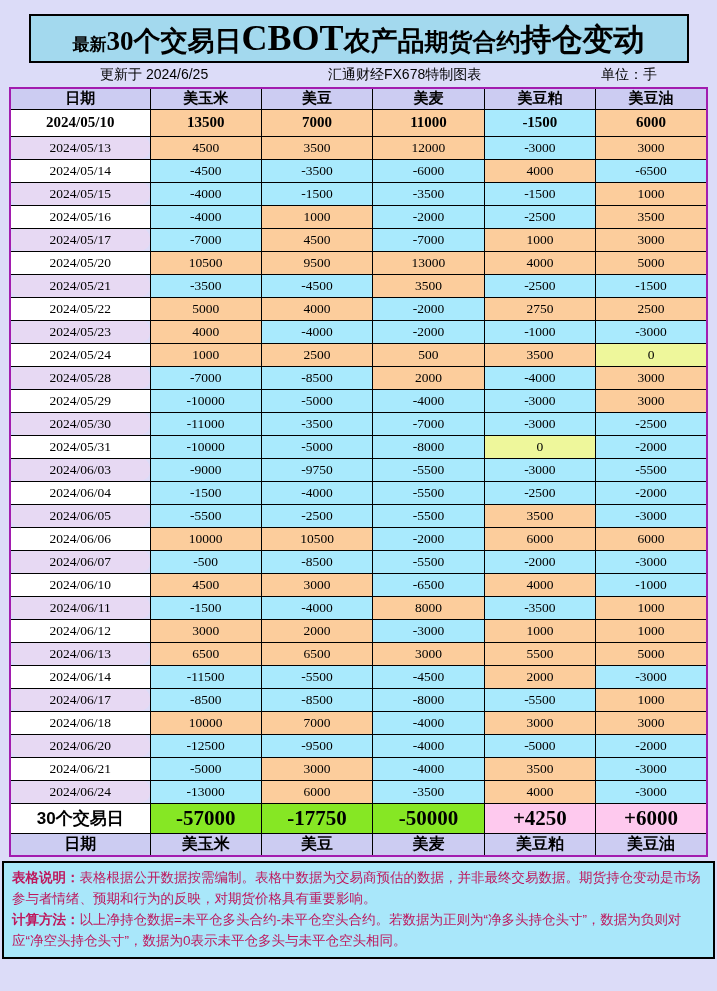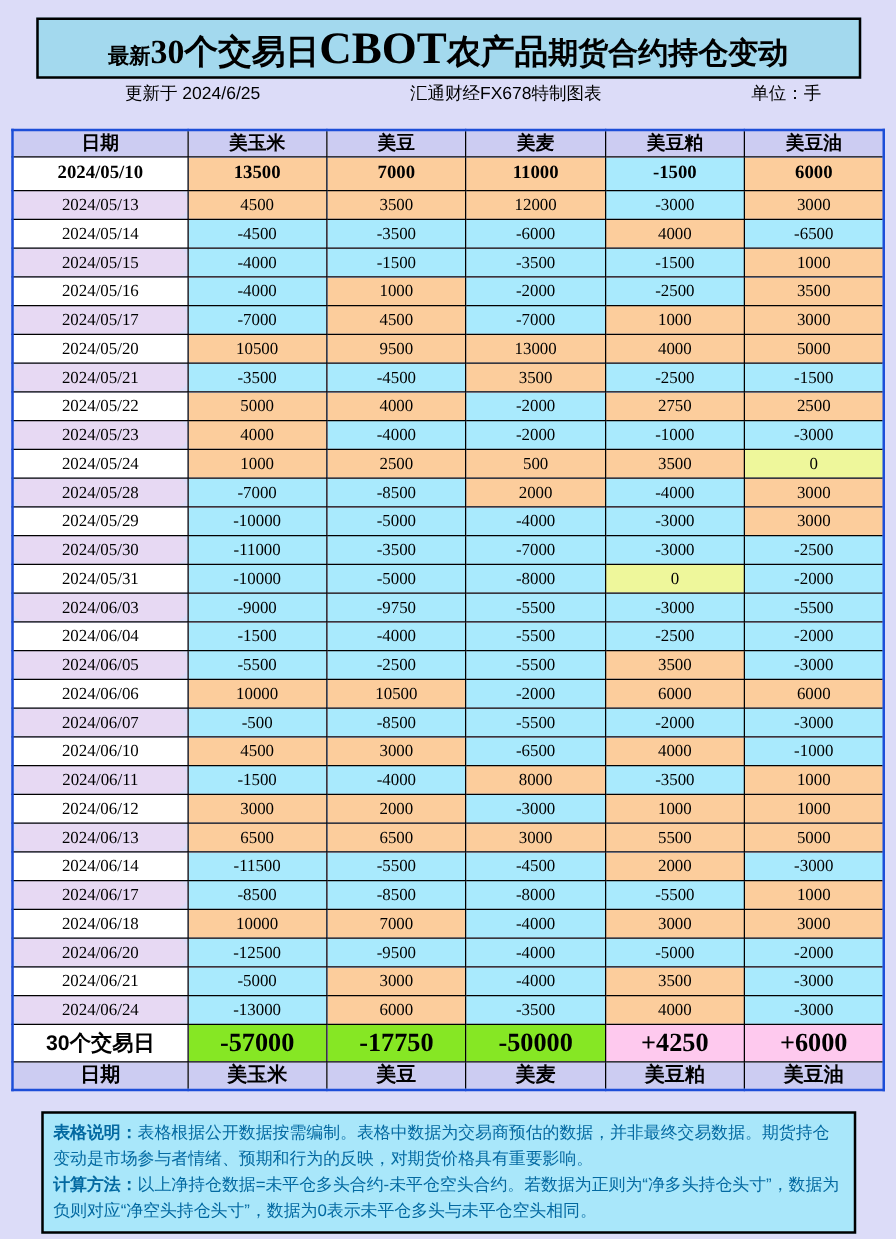--- a/index.html
+++ b/index.html
@@ -24,34 +24,34 @@
     white-space: nowrap;
     font-weight: bold;
     color: #000;
   }
   .title-box span { vertical-align: baseline; }
   .t1 { font-size: 17px; }
   .t2 { font-size: 27px; font-family: "Liberation Serif", serif; }
   .t3 { font-size: 36px; font-family: "Liberation Serif", serif; }
   .t4 { font-size: 27px; }
   .t5 { font-size: 24px; }
-  .t6 { font-size: 24px; }
+  .t6 { font-size: 31px; }
   
   .subtitle {
     width: 717px; height: 24px;
     display: flex; align-items: center;
     font-size: 14px; color: #000;
     padding: 0 60px 0 100px;
     justify-content: space-between;
   }
   
   table.positions {
-    width: 697px; margin: 16px auto;
+    width: 697px; margin: 0 auto;
     border-collapse: collapse;
-    border: 2px solid #1d4ed8;
+    border: 2px solid #a21caf;
     table-layout: fixed;
     font-family: "Liberation Serif", "DejaVu Serif", serif;
     color: #000;
   }
   table.positions td, table.positions th {
     border: 1px solid #000;
     text-align: center;
     vertical-align: middle;
     overflow: hidden;
     white-space: nowrap;
@@ -77,27 +77,27 @@
   td.sum-cell { font-size: 21px; }
   td.sum-neg { background: #86e724; }
   td.sum-pos { background: #fec9ee; }
   tr.foot-row td {
     background: #ccccf2; height: 23px;
     font-size: 16px; font-weight: bold;
     font-family: "Liberation Sans", sans-serif;
   }
   
   .notes-box {
-    width: 652px; margin: 4px auto 0 auto;
+    width: 713px; margin: 4px auto 0 auto;
     background: #a9e7fa;
     border: 2px solid #000;
     padding: 5px 8px;
     font-size: 13.5px;
     line-height: 1.55;
-    color: #0369a1;
+    color: #be185d;
   }
   .notes-box b { font-weight: bold; }
 </style>
 </head>
 <body>
 
 <div class="page">
 
   <div class="title-box">
     <span class="t1">最新</span><span class="t2">30个交易日</span><span class="t3">CBOT</span><span class="t4">农产品</span><span class="t5">期货合约</span><span class="t6">持仓变动</span>

